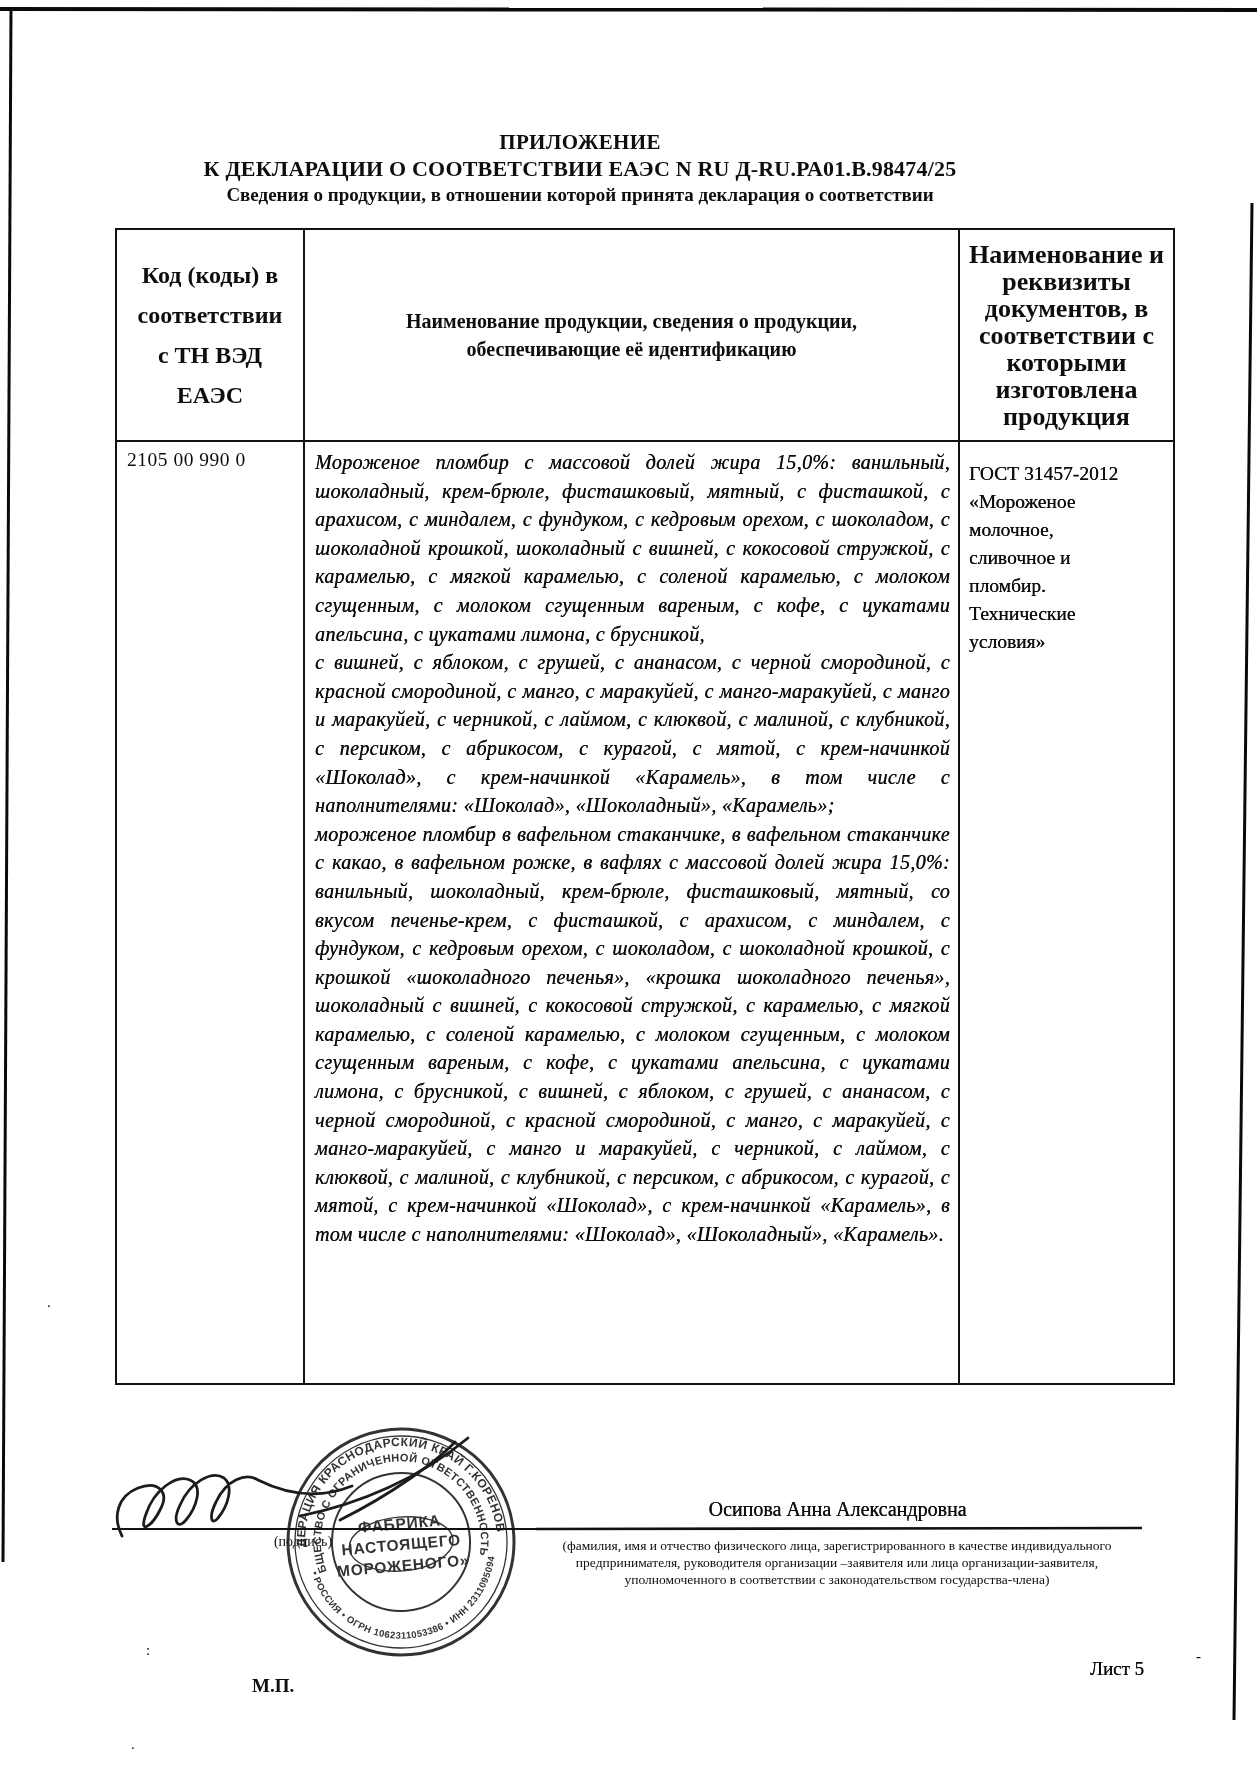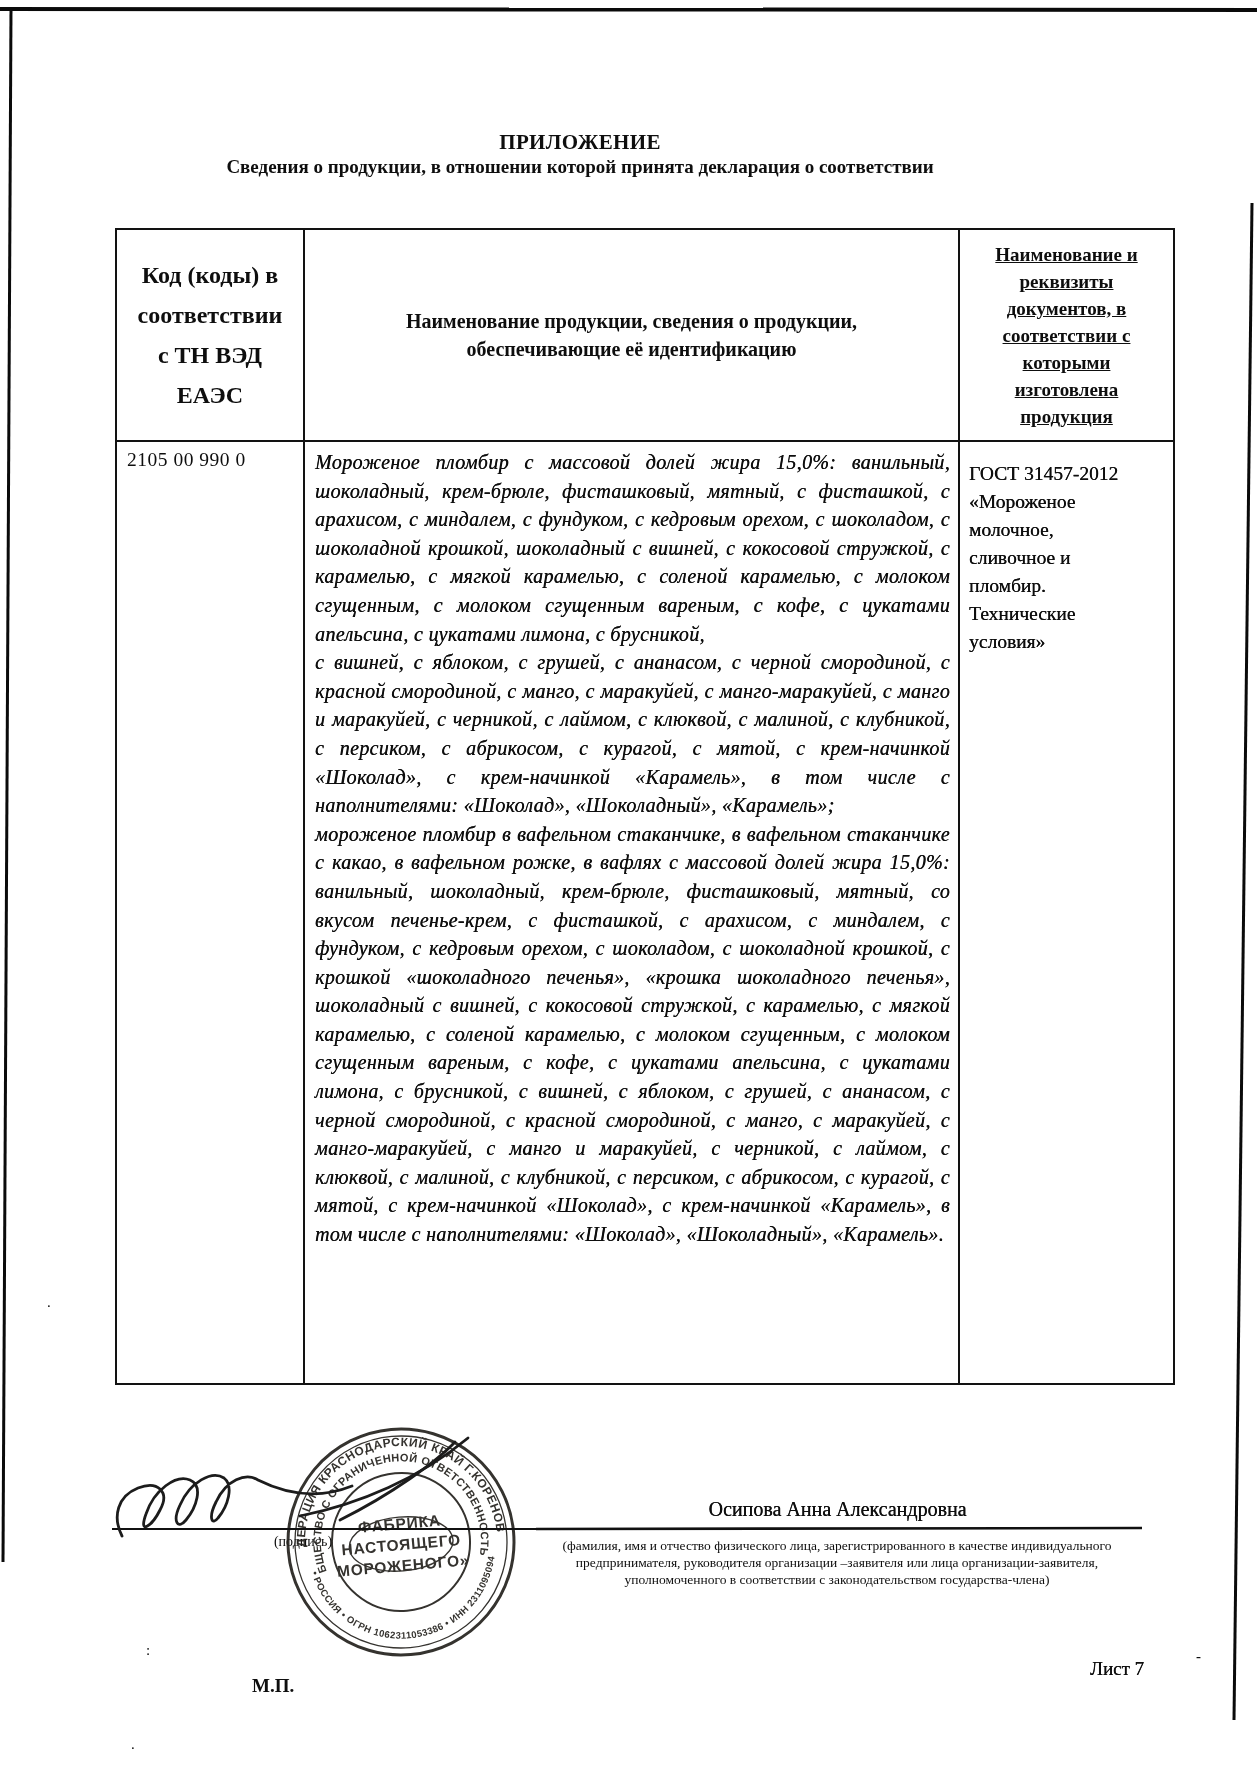--- a/index.html
+++ b/index.html
@@ -18,21 +18,21 @@
   
   table.main{
     position:absolute;left:115px;top:228px;width:1058px;height:1157px;
     border-collapse:collapse;table-layout:fixed;z-index:2;
   }
   table.main td{border:2.5px solid #121212;vertical-align:top;overflow:hidden;}
   tr.hdr td{vertical-align:middle;text-align:center;font-weight:bold;white-space:pre-line;}
   tr.hdr{height:212px;}
   .hdr-code{font-size:24px;line-height:40px;}
   .hdr-prod{font-size:20px;line-height:28px;}
-  .hdr-docs{font-size:19px;line-height:27px;text-decoration:underline;}
+  .hdr-docs{font-size:26px;line-height:27px;}
   .cell-code{font-size:19.5px;padding:7px 4px 4px 10px;letter-spacing:.5px;}
   .cell-prod{padding:6px 8px 8px 10px;font-style:italic;}
   .cell-prod p{margin:0;font-size:20px;line-height:28.6px;text-align:justify;letter-spacing:.35px;text-shadow:.3px 0 0 currentColor;}
   .cell-docs{font-size:19.5px;line-height:28px;padding:18px 4px 0 9px;white-space:pre-line;text-shadow:.3px 0 0 currentColor;}
   
   .podpis-caption{position:absolute;left:228px;top:1534px;width:150px;text-align:center;font-size:14px;z-index:4;}
   .mp-label{position:absolute;left:252px;top:1675px;font-size:19px;font-weight:bold;z-index:7;}
   .fio-name{position:absolute;left:535px;top:1498px;width:605px;text-align:center;font-size:20px;z-index:4;text-shadow:.3px 0 0 currentColor;}
   .fio-note{position:absolute;left:562px;top:1537px;width:550px;text-align:center;font-size:13.5px;line-height:17px;z-index:4;}
   .sheet-label{position:absolute;left:1090px;top:1658px;font-size:19px;z-index:4;text-shadow:.3px 0 0 currentColor;}
@@ -48,20 +48,21 @@
   .speck1{left:146px;top:1642px;}
   .speck2{left:47px;top:1294px;}
   .speck3{left:1196px;top:1648px;font-weight:bold;}
   .speck4{left:131px;top:1736px;}
 </style>
 </head>
 <body>
 
 <div class="doc-header">
   <div class="h-line2">ПРИЛОЖЕНИЕ</div>
+  <div class="h-line3">К ДЕКЛАРАЦИИ О СООТВЕТСТВИИ ЕАЭС N RU Д-RU.РА01.В.98474/25</div>
   <div class="h-line4">Сведения о продукции, в отношении которой принята декларация о соответствии</div>
 </div>
 
 <table class="main">
   <colgroup>
       <col style="width:188px">
       <col style="width:655px">
       <col style="width:215px">
     </colgroup>
   <tbody>
@@ -95,21 +96,21 @@
 Технические
 условия»</td>
   </tr>
 </tbody>
   </table>
 
 <div class="podpis-caption">(подпись)</div>
 <div class="mp-label">М.П.</div>
 <div class="fio-name">Осипова Анна Александровна</div>
 <div class="fio-note">(фамилия, имя и отчество физического лица, зарегистрированного в качестве индивидуального предпринимателя, руководителя организации –заявителя или лица организации-заявителя, уполномоченного в соответствии с законодательством государства-члена)</div>
-<div class="sheet-label">Лист 7</div>
+<div class="sheet-label">Лист 5</div>
 
 <span class="speck speck1">:</span>
 <span class="speck speck2">.</span>
 <span class="speck speck3">-</span>
 <span class="speck speck4">.</span>
 
 <svg class="stamp" viewBox="0 0 236 236">
   <defs>
     <path id="arcOuter" d="M 22,118 A 96,96 0 1 1 214,118" fill="none"></path>
     <path id="arcInner" d="M 41,139 A 80,80 0 1 1 195,139" fill="none"></path>

